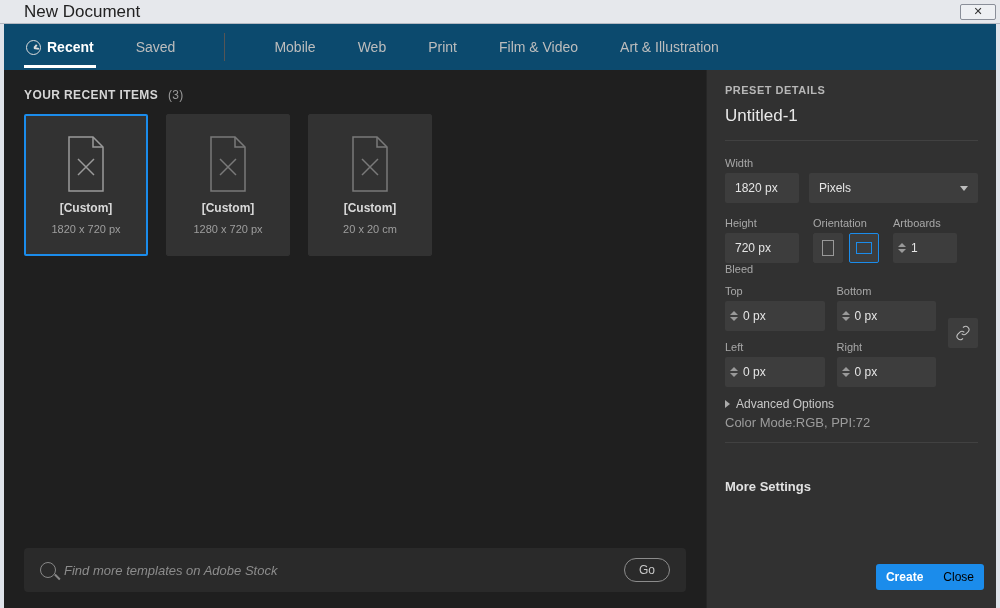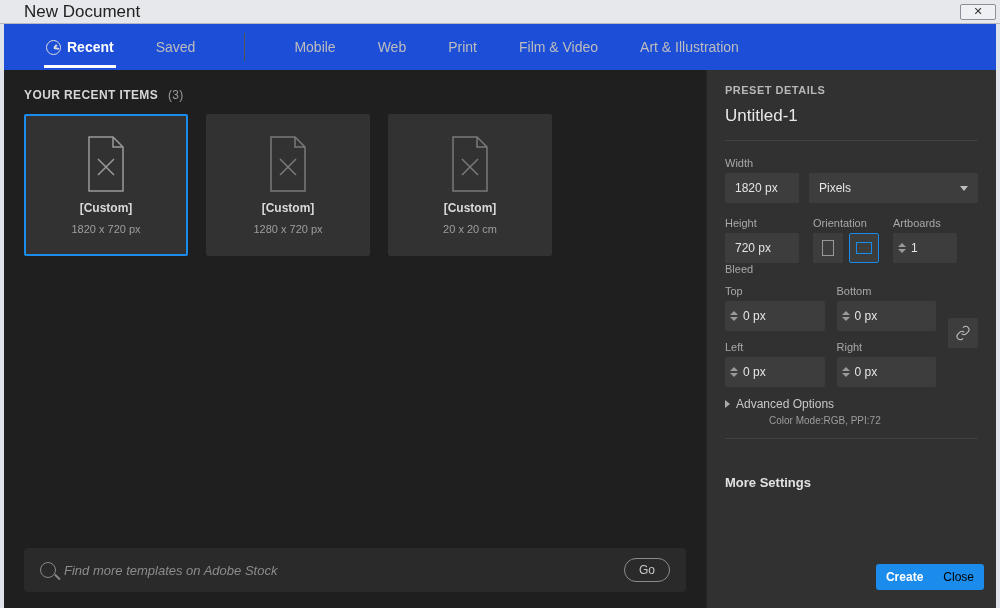--- a/index.html
+++ b/index.html
@@ -2,35 +2,35 @@
 <html><head>
 <meta charset="utf-8">
 <style>
   * { box-sizing: border-box; margin: 0; padding: 0; font-family: -apple-system, "Segoe UI", Arial, sans-serif; }
   html, body { width: 1000px; height: 608px; overflow: hidden; background: #fff; }
   .window { width: 1000px; height: 608px; display: flex; flex-direction: column; }
   .titlebar { height: 24px; background: #e6e8ec; border-bottom: 1px solid #b5b9c2; display: flex; align-items: center; justify-content: space-between; padding: 0 4px; }
   .titlebar .title { font-size: 17px; color: #222; margin-left: 20px; }
   .titlebar .close { width: 36px; height: 16px; border: 1px solid #8a8f99; border-radius: 2px; display:flex; align-items:center; justify-content:center; font-size:11px; color:#333; background:#eef0f3;}
   .appbody { flex:1; display:flex; flex-direction:column; background:#2f2f2f; border-left:4px solid #dfe3ea; border-right:4px solid #dfe3ea;}
-  .topnav { height:46px; background:#1d4ed8; display:flex; align-items:center; padding:0 40px; gap:17px; }
+  .topnav { height:46px; background:#0c4a6e; display:flex; align-items:center; padding:0 20px; gap:17px; }
   .navgroup { display:flex; align-items:center; gap:38px; }
   .navsep { width:1px; height:28px; background:#555; margin:0 30px; }
   .navtab { color:#bdbdbd; font-size:14px; display:flex; align-items:center; gap:6px; padding:12px 2px; position:relative; cursor:pointer;}
   .navtab.active { color:#fff; font-weight:600; }
   .navtab.active::after { content:""; position:absolute; left:0; right:0; bottom:-1px; height:3px; background:#fff; }
   .clockicon { width:15px; height:15px; border:1.6px solid #ddd; border-radius:50%; position:relative;}
   .clockicon::before{content:"";position:absolute;left:50%;top:50%;width:4px;height:1.5px;background:#ddd;transform-origin:left;transform:rotate(-50deg);}
   .clockicon::after{content:"";position:absolute;left:50%;top:50%;width:5px;height:1.5px;background:#ddd;transform-origin:left;transform:rotate(10deg);}
   .content { flex:1; display:flex; background:#1f1f1f; }
   .leftpane { flex:1; display:flex; flex-direction:column; padding:18px 20px 16px 20px; }
   .recenthead { color:#d6d6d6; font-size:12px; letter-spacing:.4px; font-weight:600;}
   .recenthead .count { color:#9a9a9a; font-weight:400; margin-left:6px;}
   .cards { display:flex; gap:18px; margin-top:12px; }
-  .card { width:164px; height:142px; background:#323232; border:1px solid #323232; border-radius:2px; display:flex; flex-direction:column; align-items:center; justify-content:center; gap:8px; cursor:pointer;}
+  .card { width:124px; height:142px; background:#323232; border:1px solid #323232; border-radius:2px; display:flex; flex-direction:column; align-items:center; justify-content:center; gap:8px; cursor:pointer;}
   .card.selected { border:2px solid #1b8ceb; }
   .card .label { color:#d9d9d9; font-size:12px; font-weight:600;}
   .card .dims { color:#9e9e9e; font-size:11px;}
   .docicon { width:46px; height:58px; position:relative; }
   .docicon svg { width:46px; height:58px; }
   .searchbar { margin-top:auto; height:44px; background:#2a2a2a; border-radius:4px; display:flex; align-items:center; padding:0 16px; gap:8px;}
   .searchbar .mag { width:16px;height:16px;border:1.7px solid #888;border-radius:50%;position:relative;}
   .searchbar .mag::after{content:"";position:absolute;width:7px;height:1.7px;background:#888;right:-6px;bottom:-1px;transform:rotate(45deg);}
   .searchbar .ph { flex:1; color:#8c8c8c; font-style:italic; font-size:13px;}
   .gobtn { border:1.5px solid #8c8c8c; color:#c8c8c8; font-size:12px; padding:4px 14px; border-radius:14px; background:transparent;}
@@ -52,21 +52,21 @@
   .stepper{width:64px;height:30px;background:#3d3d3d;display:flex;align-items:center;border-radius:2px;}
   .steparrows{width:18px;display:flex;flex-direction:column;align-items:center;gap:2px;}
   .up{width:0;height:0;border-left:4px solid transparent;border-right:4px solid transparent;border-bottom:4px solid #9a9a9a;}
   .down{width:0;height:0;border-left:4px solid transparent;border-right:4px solid transparent;border-top:4px solid #9a9a9a;}
   .stepper .val{flex:1;color:#e5e5e5;font-size:12px;}
   .bleedgrid{display:grid;grid-template-columns:1fr 1fr 30px;column-gap:12px;row-gap:4px;align-items:end;}
   .linkicon{width:30px;height:30px;background:#3d3d3d;border-radius:2px;display:flex;align-items:center;justify-content:center;grid-row:1/span 2;grid-column:3;align-self:center;}
   .linkicon svg{width:16px;height:16px;}
   .advopt{display:flex;align-items:center;gap:6px;color:#c7c7c7;margin-top:10px;font-size:12px;}
   .advopt .tri{width:0;height:0;border-top:4px solid transparent;border-bottom:4px solid transparent;border-left:5px solid #aaa;}
-  .modeline{color:#9c9c9c;font-size:10px;margin-top:4px;margin-left:44px;}
+  .modeline{color:#9c9c9c;font-size:13px;margin-top:4px;}
   .moresettings{color:#e2e2e2;font-size:13px;font-weight:600;margin-top:26px;}
   .footerbtns{position:absolute;right:12px;bottom:18px;display:flex;gap:6px;background:#1b8ceb;padding:6px 10px;border-radius:3px;}
   .footerbtns span{color:#fff;font-size:12px;font-weight:600;}
   .footerbtns .closelbl{color:#000000;font-weight:400;margin-left:14px;}
   .col{display:flex;flex-direction:column;}
 </style>
 </head>
 <body>
 
 <div class="window">

